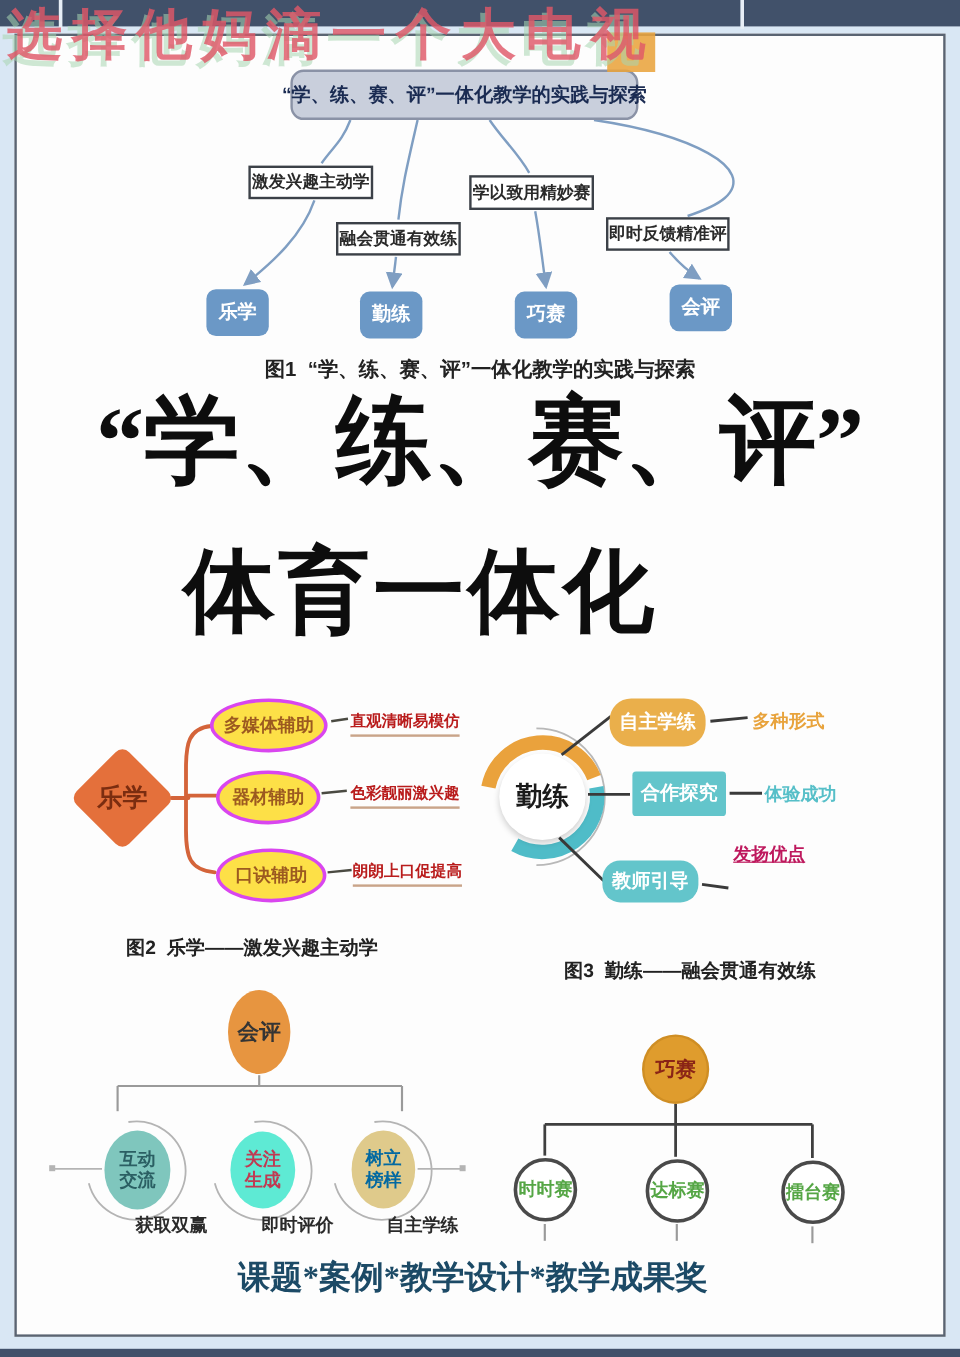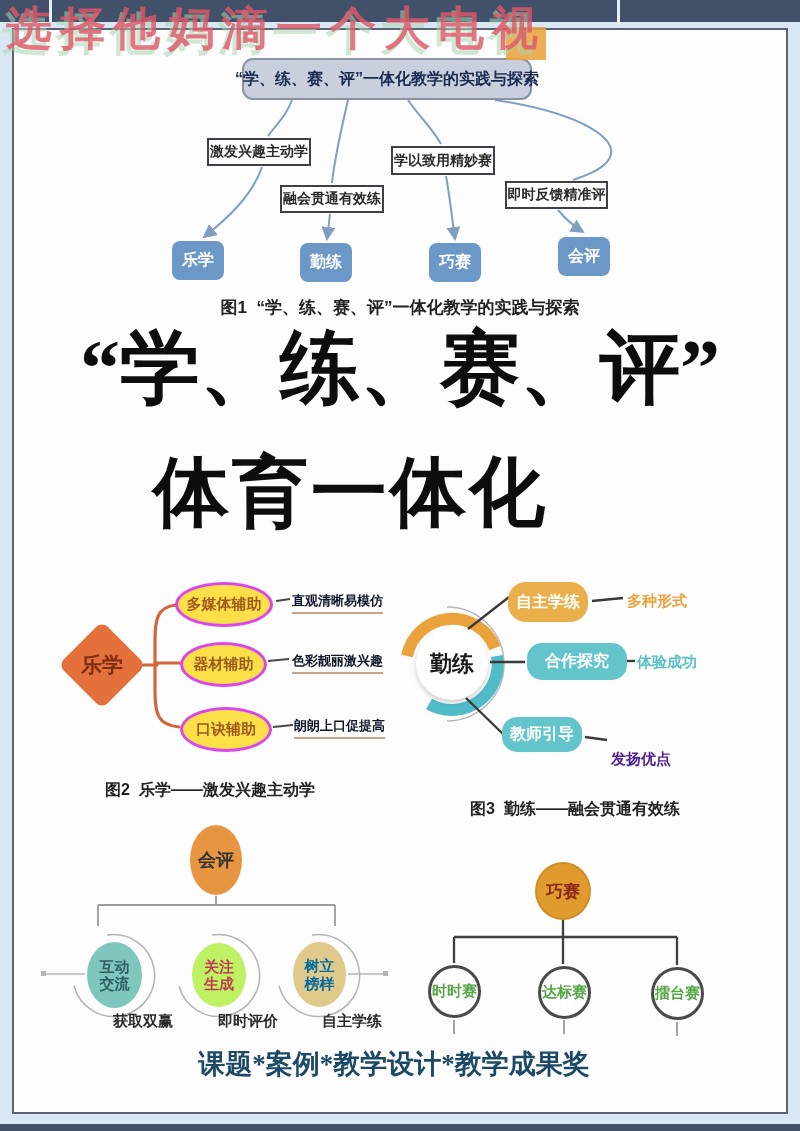--- a/index.html
+++ b/index.html
@@ -29,21 +29,21 @@
   .title1{position:absolute;left:0;top:324px;width:800px;text-align:center;z-index:3;
           font-family:"Liberation Serif",serif;font-weight:900;font-size:80px;line-height:1.1;color:#0d0d0d;}
   .title2{position:absolute;left:0;top:442px;width:701px;text-align:center;z-index:3;
           font-family:"Liberation Serif",serif;font-weight:900;font-size:76px;color:#0d0d0d;letter-spacing:3px;}
 
   
   .f2-diamond{left:71px;top:634px;width:62px;height:62px;background:#e4703b;border-radius:8px;transform:rotate(45deg);}
   .f2-diamond-label{left:61px;top:634px;width:82px;height:62px;font-weight:bold;font-size:21px;color:#7b2d10;}
   .f2-ellipse{background:#fde047;border:3px solid #d946ef;border-radius:50%;
               font-weight:bold;font-size:15px;color:#9c5a20;white-space:nowrap;}
-  .f2-note{font-weight:bold;font-size:13px;color:#0f172a;border-bottom:2px solid #c9a489;
+  .f2-note{font-weight:bold;font-size:13px;color:#b91c1c;border-bottom:2px solid #c9a489;
            padding-bottom:2px;white-space:nowrap;}
 
   
   .f3-center{left:416px;top:628px;width:72px;height:72px;border-radius:50%;background:#fff;
              box-shadow:0 3px 5px rgba(0,0,0,.18);font-weight:bold;font-size:22px;color:#1a1a1a;}
   .f3-box{color:#fff;font-weight:bold;font-size:16px;white-space:nowrap;}
   .f3-note{font-weight:bold;font-size:15px;white-space:nowrap;}
 
   
   .f4-top{left:190px;top:825px;width:52px;height:70px;border-radius:50%;background:#e79540;
@@ -159,33 +159,33 @@
   <div class="abs flex f2-ellipse" style="left:175px;top:582px;width:98px;height:45px;">多媒体辅助</div>
   <div class="abs flex f2-ellipse" style="left:180px;top:642px;width:87px;height:45px;">器材辅助</div>
   <div class="abs flex f2-ellipse" style="left:180px;top:707px;width:92px;height:45px;">口诀辅助</div>
   <div class="abs f2-note" style="left:292px;top:592px;">直观清晰易模仿</div>
   <div class="abs f2-note" style="left:292px;top:652px;">色彩靓丽激兴趣</div>
   <div class="abs f2-note" style="left:294px;top:717px;">朗朗上口促提高</div>
   <div class="caption" style="left:40px;top:780px;width:340px;font-size:16px;">图2  乐学——激发兴趣主动学</div>
 
   <div class="abs flex f3-center">勤练</div>
   <div class="abs flex f3-box" style="left:508px;top:582px;width:80px;height:40px;border-radius:18px;background:#eaaf4b;">自主学练</div>
-  <div class="abs flex f3-box" style="left:527px;top:643px;width:100px;height:37px;border-radius:15px;background:#63c5cb;">合作探究</div>
+  <div class="abs flex f3-box" style="left:527px;top:643px;width:78px;height:37px;border-radius:3px;background:#63c5cb;">合作探究</div>
   <div class="abs flex f3-box" style="left:502px;top:717px;width:80px;height:35px;border-radius:15px;background:#63c5cb;">教师引导</div>
   <div class="abs f3-note" style="left:627px;top:592px;color:#e8a33c;">多种形式</div>
   <div class="abs f3-note" style="left:637px;top:653px;color:#56bfc8;">体验成功</div>
-  <div class="abs f3-note" style="left:611px;top:750px;color:#4c1d95;">发扬优点</div>
+  <div class="abs f3-note" style="left:611px;top:703px;color:#be185d;text-decoration:underline;">发扬优点</div>
   <div class="caption" style="left:410px;top:799px;width:330px;font-size:16px;">图3  勤练——融会贯通有效练</div>
 
   <div class="abs flex f4-top">会评</div>
   <div class="abs flex f4-circle" style="left:87px;top:942px;width:55px;height:66px;background:#7fc6bd;color:#2b5f63;">
     <span>互动</span>
     <span>交流</span>
   </div>
-  <div class="abs flex f4-circle" style="left:192px;top:943px;width:54px;height:64px;background:#bef264;color:#c03a52;">
+  <div class="abs flex f4-circle" style="left:192px;top:943px;width:54px;height:64px;background:#5eead4;color:#c03a52;">
     <span>关注</span>
     <span>生成</span>
   </div>
   <div class="abs flex f4-circle" style="left:293px;top:942px;width:53px;height:65px;background:#dfca8b;color:#0369a1;">
     <span>树立</span>
     <span>榜样</span>
   </div>
   <div class="abs f4-note" style="left:113px;top:1012px;">获取双赢</div>
   <div class="abs f4-note" style="left:218px;top:1012px;">即时评价</div>
   <div class="abs f4-note" style="left:322px;top:1012px;">自主学练</div>

